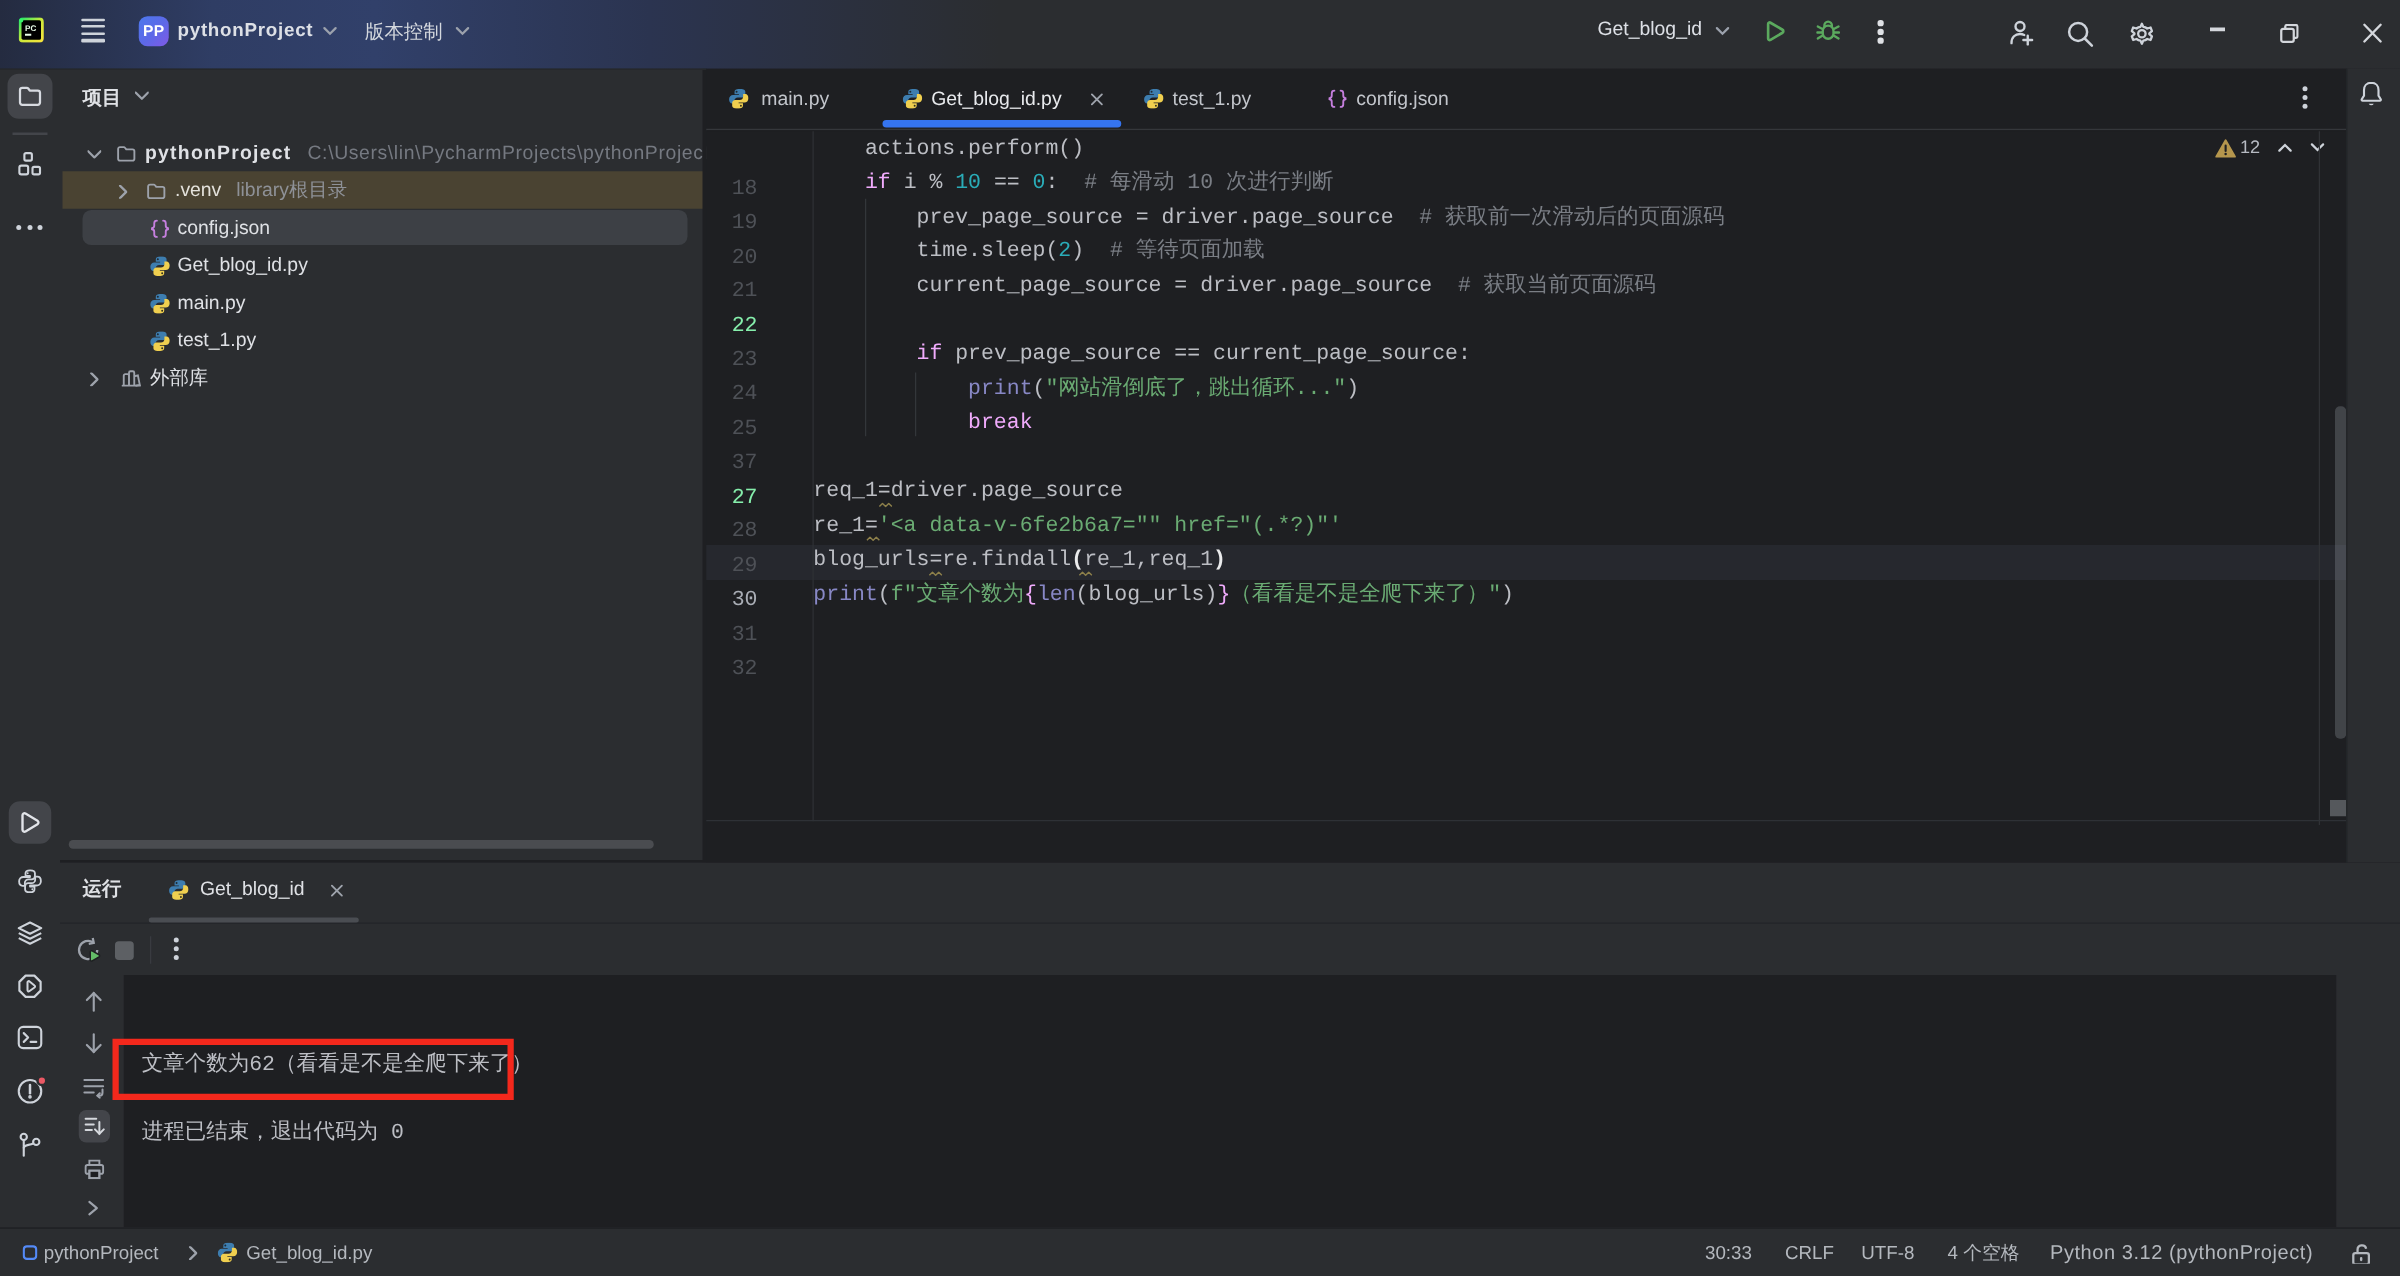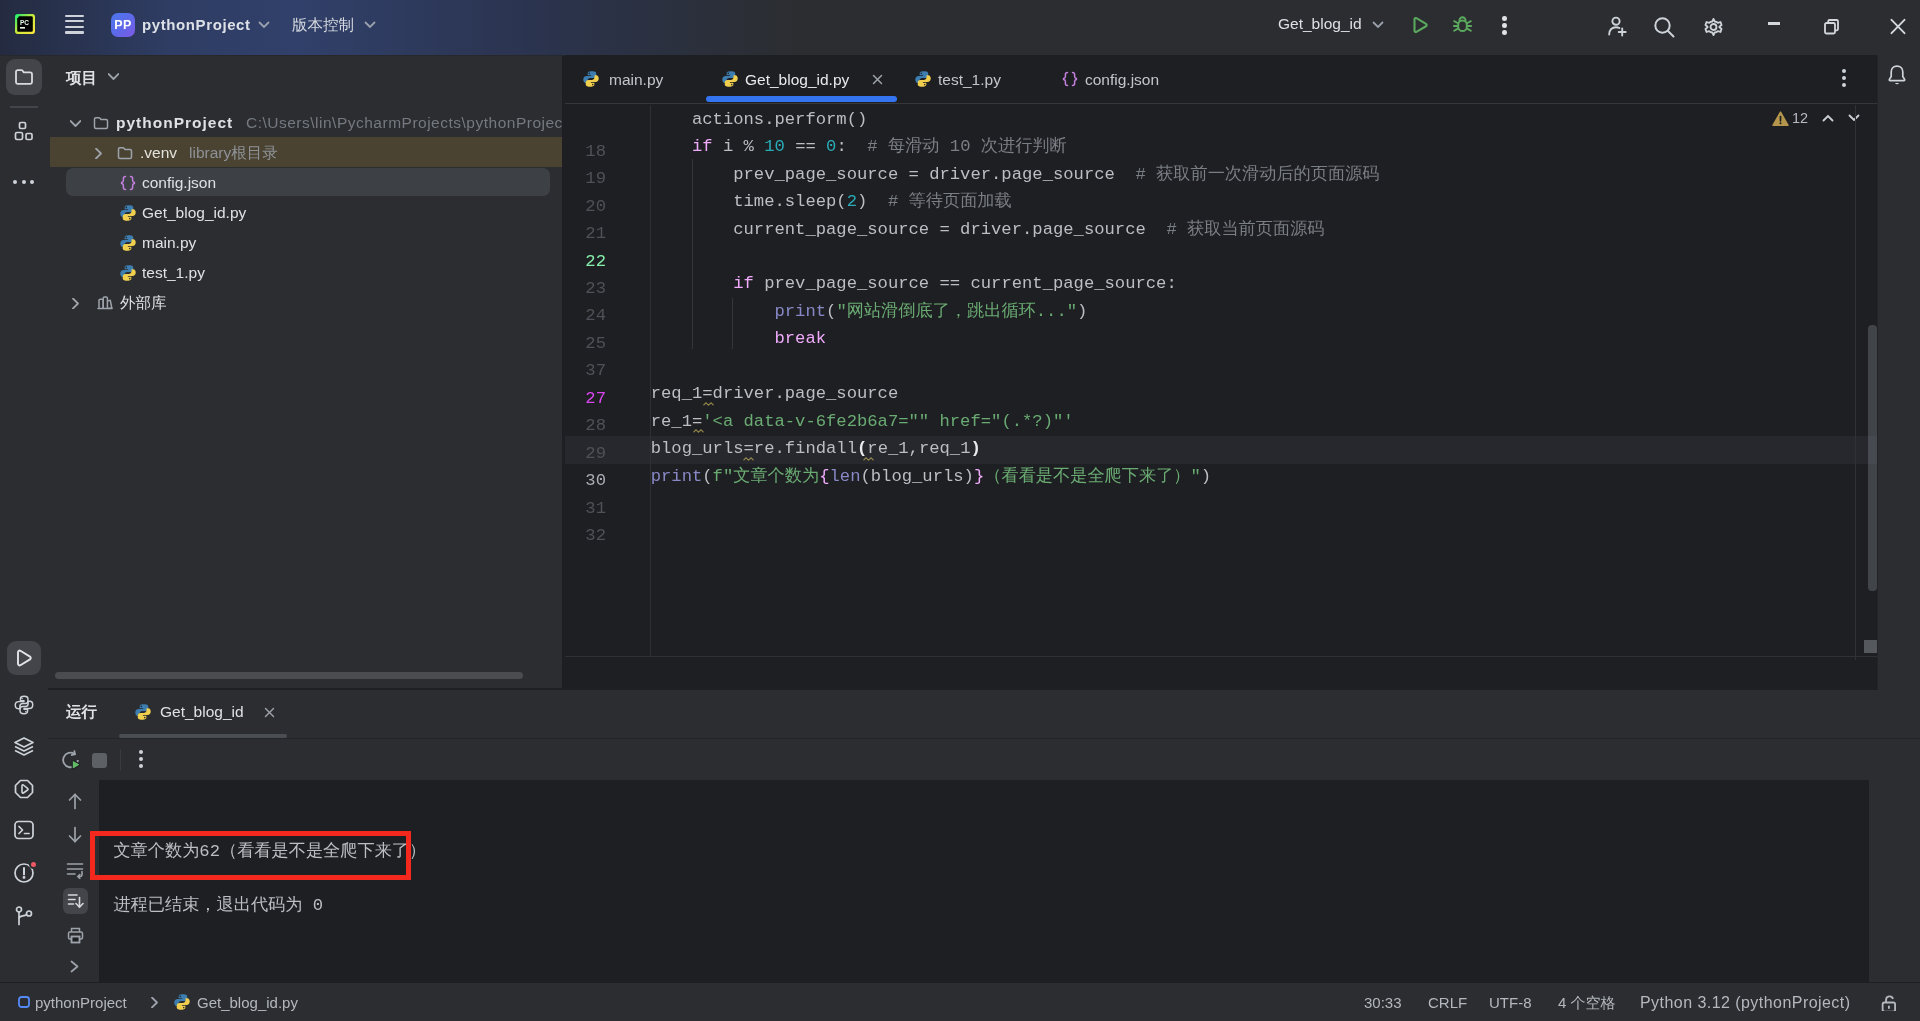--- a/index.html
+++ b/index.html
@@ -313,21 +313,21 @@
   <div id="gutter">
       <div class="gut" style="top:0.70px;color:#4e5157">18</div>
       <div class="gut" style="top:28.15px;color:#4e5157">19</div>
       <div class="gut" style="top:55.60px;color:#4e5157">20</div>
       <div class="gut" style="top:83.05px;color:#4e5157">21</div>
       <div class="gut" style="top:110.50px;color:#86efac">22</div>
       <div class="gut" style="top:137.95px;color:#4e5157">23</div>
       <div class="gut" style="top:165.40px;color:#4e5157">24</div>
       <div class="gut" style="top:192.85px;color:#4e5157">25</div>
       <div class="gut" style="top:220.30px;color:#4e5157">37</div>
-      <div class="gut" style="top:247.75px;color:#d946ef">27</div>
+      <div class="gut" style="top:247.75px;color:#86efac">27</div>
       <div class="gut" style="top:275.20px;color:#4e5157">28</div>
       <div class="gut" style="top:302.65px;color:#4e5157">29</div>
       <div class="gut" style="top:330.10px;color:#a9adb5">30</div>
       <div class="gut" style="top:357.55px;color:#4e5157">31</div>
       <div class="gut" style="top:385.00px;color:#4e5157">32</div>
     </div>
   <div id="code">
       <div class="codeline mono code-f" style="top:0.70px">    actions.perform()</div>
       <div class="codeline mono code-f" style="top:28.15px">    <span class="kw">if</span> i % <span class="num">10</span> == <span class="num">0</span>:  <span class="com"># 每滑动 10 次进行判断</span></div>
       <div class="codeline mono code-f" style="top:55.60px">        prev_page_source = driver.page_source  <span class="com"># 获取前一次滑动后的页面源码</span></div>

